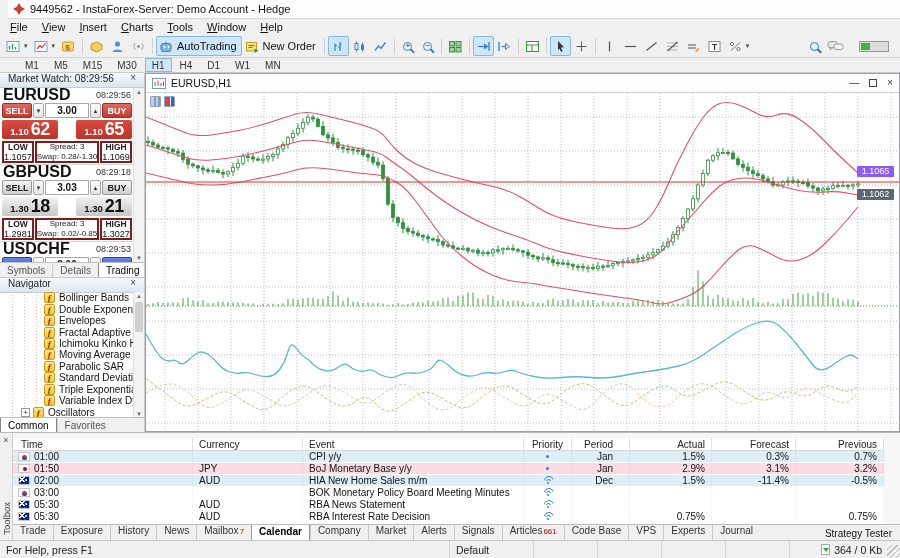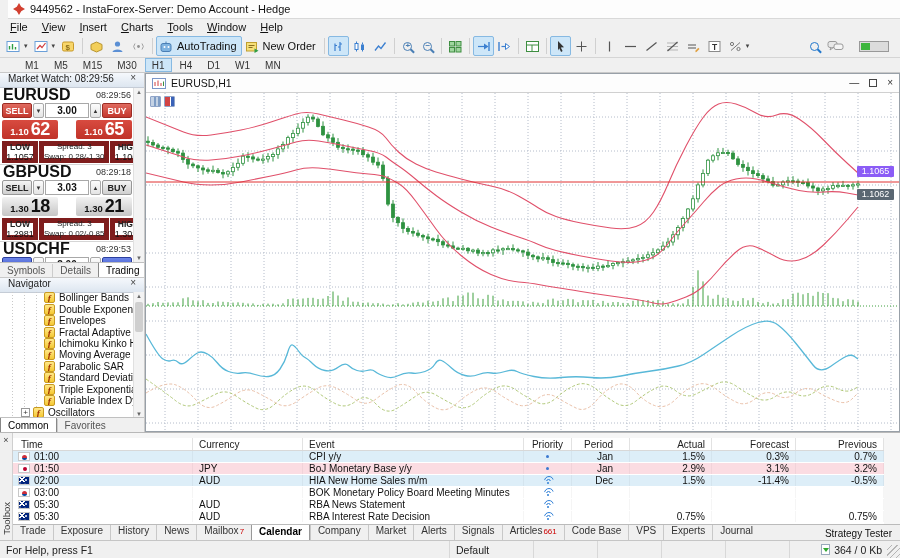--- a/index.html
+++ b/index.html
@@ -43,21 +43,21 @@
 .sym-top span{font-size:9px;color:#333}
 .sym-btns{height:17px;display:flex;gap:1px;padding:0 2px;align-items:center}
 .btn{width:30px;height:15px;display:flex;align-items:center;justify-content:center;font-size:9px;font-weight:bold;border-radius:2px}
 .dd,.up{width:11px;height:15px;display:flex;align-items:center;justify-content:center;font-size:6px;color:#333;background:linear-gradient(#fcfcfc,#e4e4e4);border:1px solid #a8a8a8;border-radius:2px}
 .vol{flex:1;height:15px;background:#fff;border:1px solid #a8a8a8;display:flex;align-items:center;justify-content:center;font-size:10px;font-weight:bold}
 .sym-prices{height:21px;display:flex;gap:18px;padding:1px 2px}
 .price{flex:1;display:flex;align-items:flex-end;justify-content:center;gap:2px;border-radius:2px;padding-bottom:1px}
 .price i{font-style:normal;font-size:9.5px;font-weight:bold;line-height:13px}
 .price b{font-size:18px;line-height:17px;letter-spacing:-0.5px}
 .sym-lohi{height:24px;display:flex;gap:1px;padding:1px 2px}
-.lohi-box{background:#fff;border:5px solid #7f1d1d;display:flex;flex-direction:column;align-items:center;justify-content:center;line-height:10px}
+.lohi-box{background:#fff;border:2px solid #7f1d1d;display:flex;flex-direction:column;align-items:center;justify-content:center;line-height:10px}
 .lo,.hi{width:36px}
 .lohi-box span{font-size:8.5px;color:#222;font-weight:bold}
 .lohi-box em{font-style:normal;font-size:9px;color:#111}
 .mid{flex:1}
 .mid span,.mid em{font-size:8px;font-weight:normal;color:#222;white-space:nowrap}
 .sym.red .btn{background:linear-gradient(#e06a5f,#c4382e);color:#fff;border:1px solid #9c2c24}
 .sym.red .price{background:linear-gradient(#d84b40,#c03228);color:#fff}
 .sym.gray .btn{background:linear-gradient(#f4f4f4,#cfcfcf);color:#222;border:1px solid #979797}
 .sym.gray .price{background:linear-gradient(#f2f2f2,#c6c6c6);color:#111}
 .sym.blue .btn{background:linear-gradient(#6b84e8,#3a52c4);color:#fff;border:1px solid #2c3f9e}

